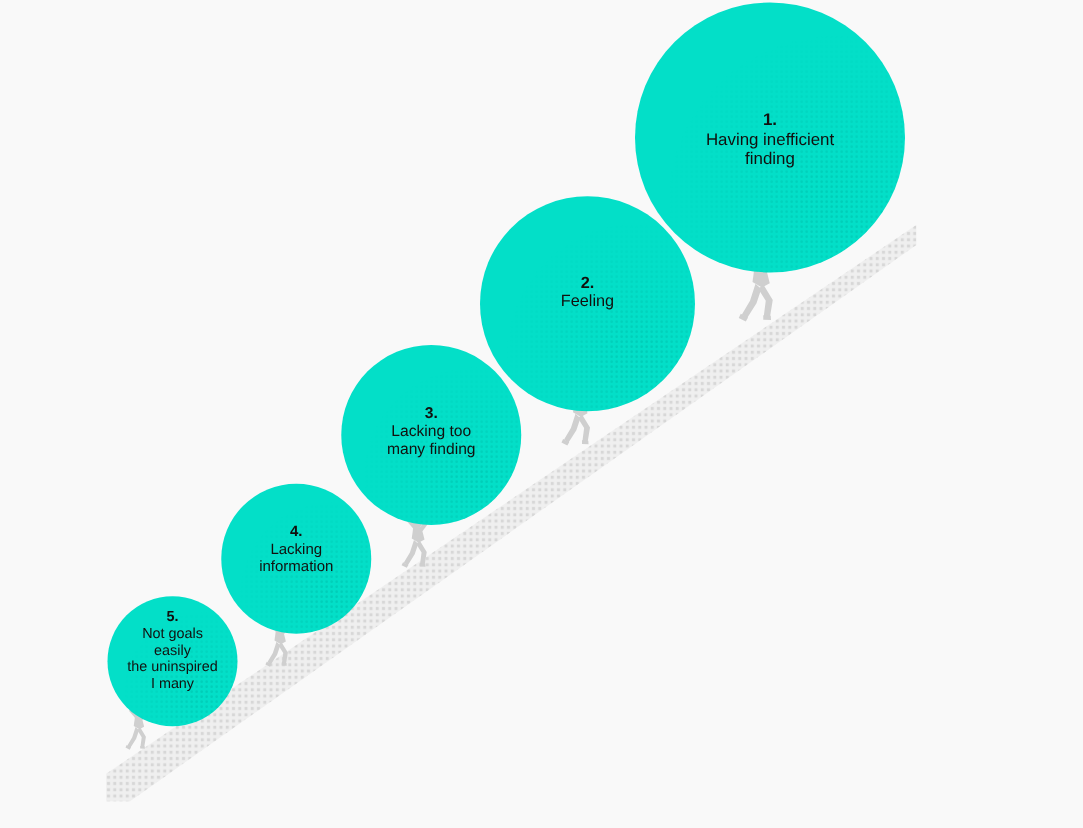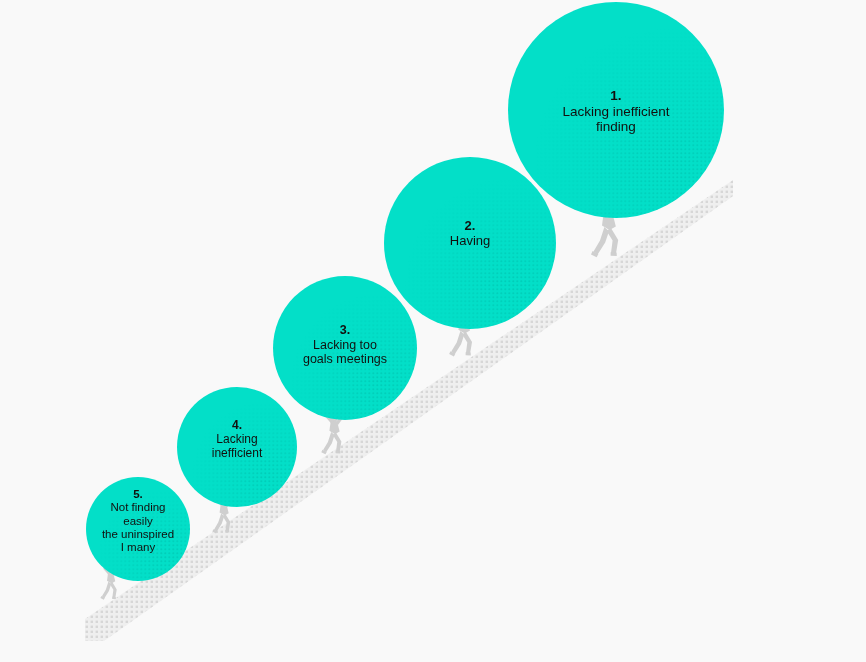--- a/index.html
+++ b/index.html
@@ -148,42 +148,42 @@
       <circle cx="616" cy="110" r="108" fill="url(#ballDots)"></circle>
       <circle cx="470" cy="243" r="86" fill="url(#ballDots)"></circle>
       <circle cx="345" cy="348" r="72" fill="url(#ballDots)"></circle>
       <circle cx="237" cy="447" r="60" fill="url(#ballDots)"></circle>
       <circle cx="138" cy="529" r="52" fill="url(#ballDots)"></circle>
     </g>
   </svg>
 
   <div class="ball-label lbl-1" style="left:516px; top:88px; width:200px;">
     <span class="rank">1.</span>
-    <span class="txt">Lacking inefficient</span>
+    <span class="txt">Having inefficient</span>
     <span class="txt">finding</span>
   </div>
 
   <div class="ball-label lbl-2" style="left:390px; top:218px; width:160px;">
     <span class="rank">2.</span>
-    <span class="txt">Having</span>
+    <span class="txt">Feeling</span>
   </div>
 
   <div class="ball-label lbl-3" style="left:275px; top:323px; width:140px;">
     <span class="rank">3.</span>
     <span class="txt">Lacking too</span>
-    <span class="txt">goals meetings</span>
+    <span class="txt">many finding</span>
   </div>
 
   <div class="ball-label lbl-4" style="left:177px; top:419px; width:120px;">
     <span class="rank">4.</span>
     <span class="txt">Lacking</span>
-    <span class="txt">inefficient</span>
+    <span class="txt">information</span>
   </div>
 
   <div class="ball-label lbl-5" style="left:78px; top:488px; width:120px;">
     <span class="rank">5.</span>
-    <span class="txt">Not finding</span>
+    <span class="txt">Not goals</span>
     <span class="txt">easily</span>
     <span class="txt">the uninspired</span>
     <span class="txt">I many</span>
   </div>
 
 </div>
 
 </body></html>

